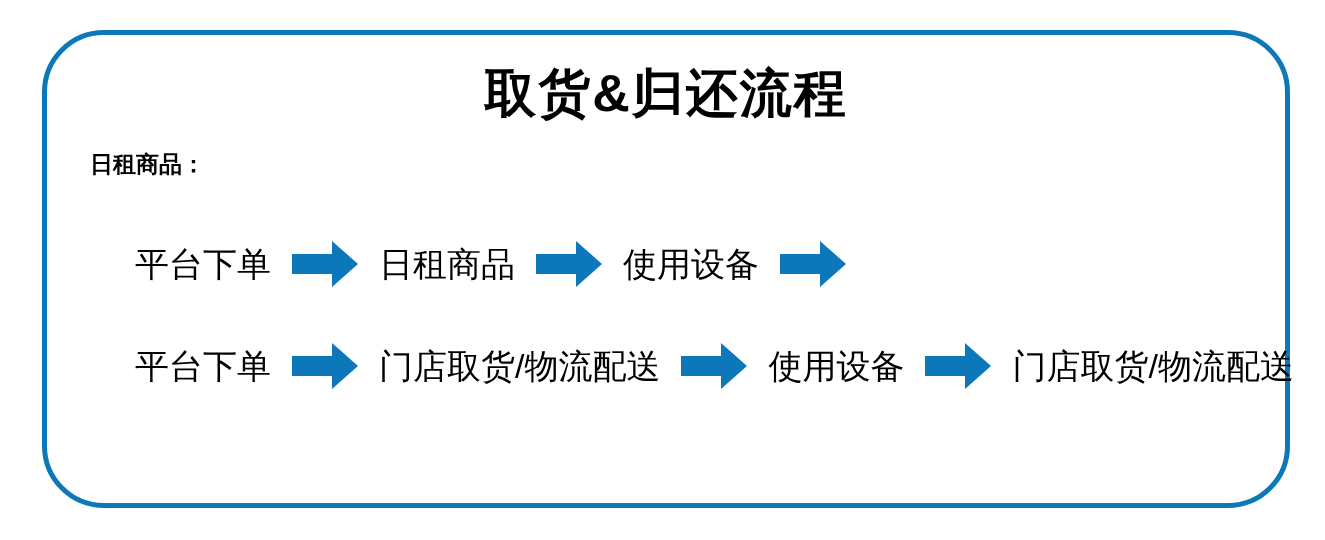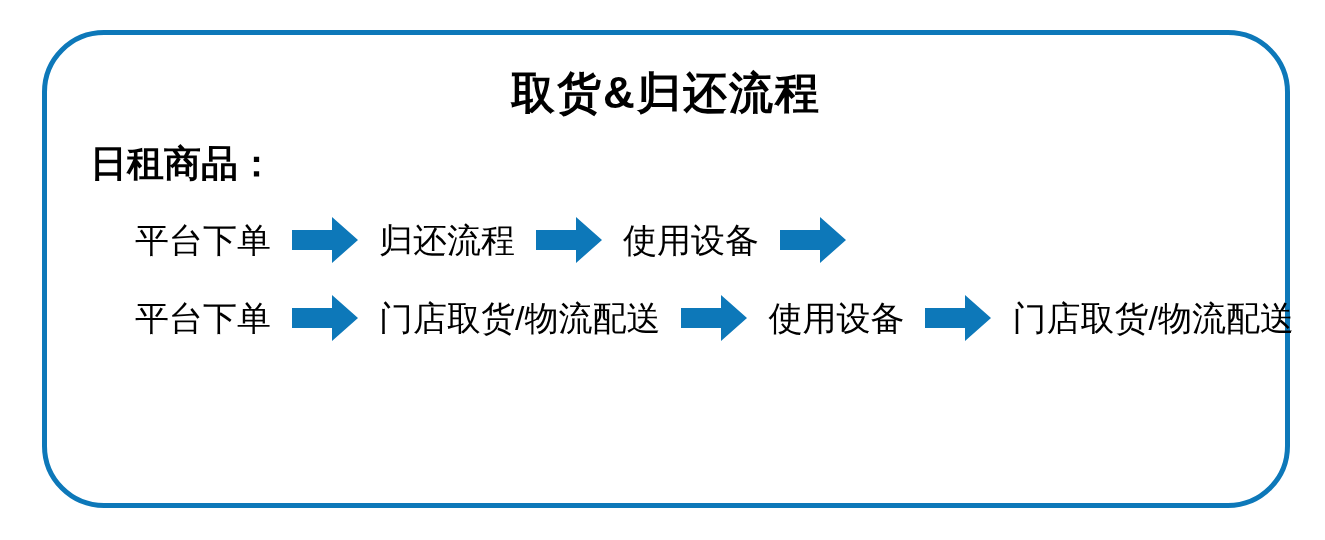--- a/index.html
+++ b/index.html
@@ -22,40 +22,40 @@
     width: 1248px;
     height: 478px;
     box-sizing: border-box;
     border: 5px solid #0d78b9; 
     border-radius: 62px;
     background: #ffffff;
   }
   .title {
     margin-top: 33px;
     text-align: center;
-    font-size: 44px;
+    font-size: 52px;
     line-height: 50px;
     font-weight: 700;
     color: #000000;
     letter-spacing: 2px;
   }
   .section-label {
     margin: 25px 0 0 43px;
-    font-size: 37px;
+    font-size: 23px;
     line-height: 42px;
     font-weight: 700;
     color: #000000;
   }
   .section-label.second {
     margin-top: 55px;
   }
   .flow-row {
     display: flex;
     margin-left: 88px;
-    margin-top: 32px;
+    margin-top: 56px;
     gap: 17px;
   }
   .step {
     font-size: 34px;
     line-height: 46px;
     color: #000000;
     white-space: nowrap;
   }
   .arrow {
     display: block;
@@ -71,21 +71,21 @@
 
     <div class="title">取货&amp;归还流程</div>
 
     <div class="section-label">日租商品：</div>
 
     <div class="flow-row">
       <span class="step">平台下单</span>
       <svg class="arrow" width="66" height="46" viewBox="0 0 66 46">
         <path d="M0,13 L40,13 L40,0 L66,23 L40,46 L40,33 L0,33 Z" fill="#0d78b9"></path>
       </svg>
-      <span class="step">归还流程</span>
+      <span class="step">日租商品</span>
       <svg class="arrow" width="66" height="46" viewBox="0 0 66 46">
         <path d="M0,13 L40,13 L40,0 L66,23 L40,46 L40,33 L0,33 Z" fill="#0d78b9"></path>
       </svg>
       <span class="step">使用设备</span>
       <svg class="arrow" width="66" height="46" viewBox="0 0 66 46">
         <path d="M0,13 L40,13 L40,0 L66,23 L40,46 L40,33 L0,33 Z" fill="#0d78b9"></path>
       </svg>
     </div>
 
 

